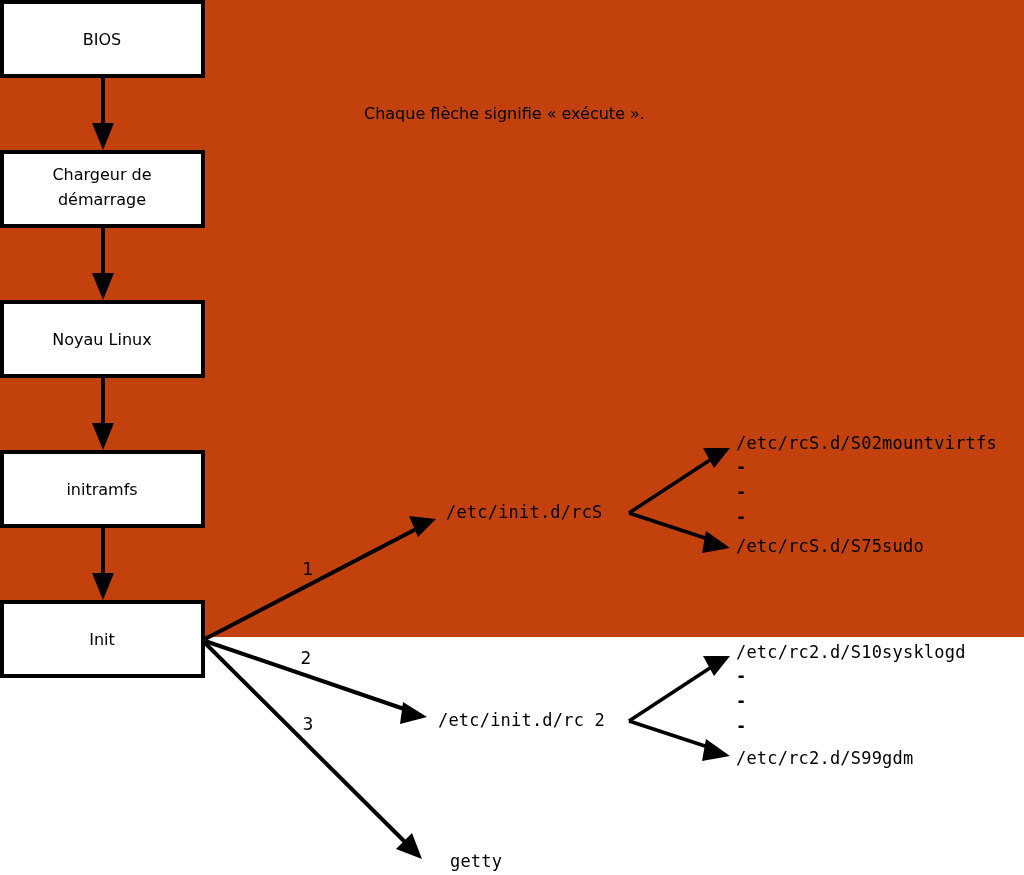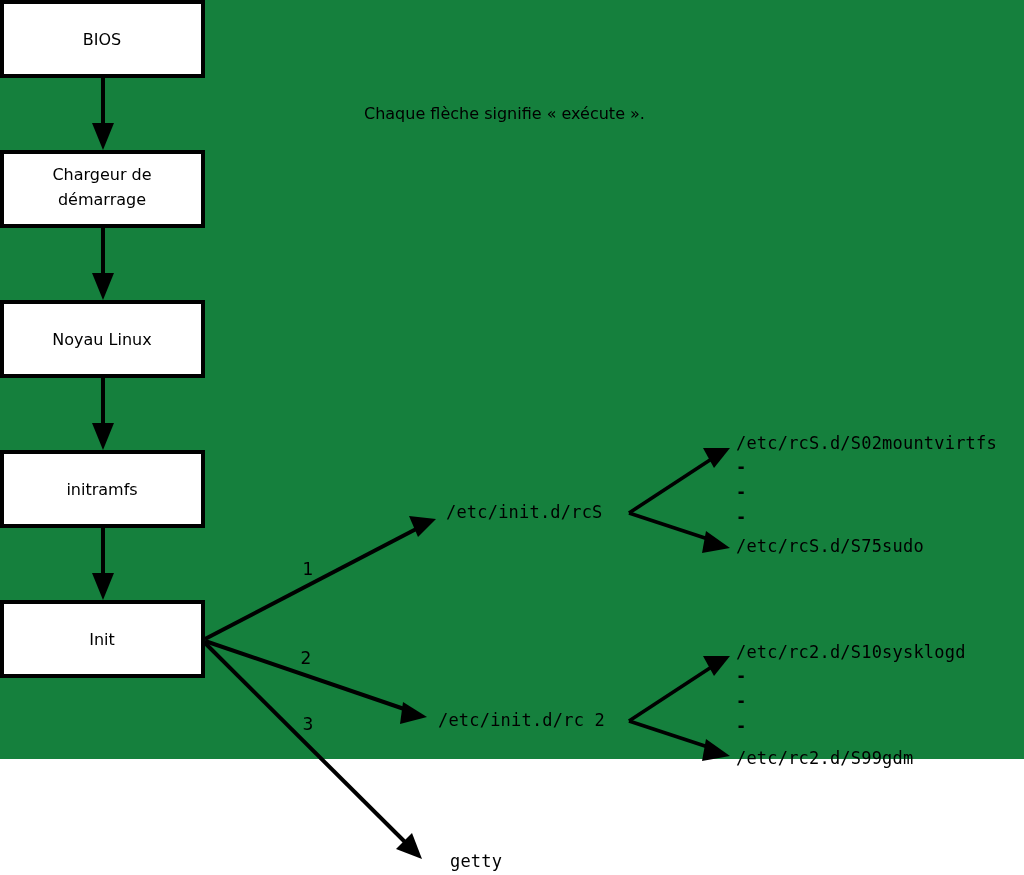--- a/index.html
+++ b/index.html
@@ -9,22 +9,22 @@
   }
   body {
     width: 1024px;
     height: 875px;
     overflow: hidden;
     font-family: "DejaVu Sans", sans-serif;
   }
   #diagram-root {
     position: relative;
     width: 1024px;
-    height: 759px;
-    background: #15803d;
+    height: 637px;
+    background: #c2410c;
   }
   svg#flow {
     display: block;
     width: 1024px;
     height: 875px;
   }
   .box-rect {
     fill: #ffffff;
     stroke: #000000;
     stroke-width: 4;

